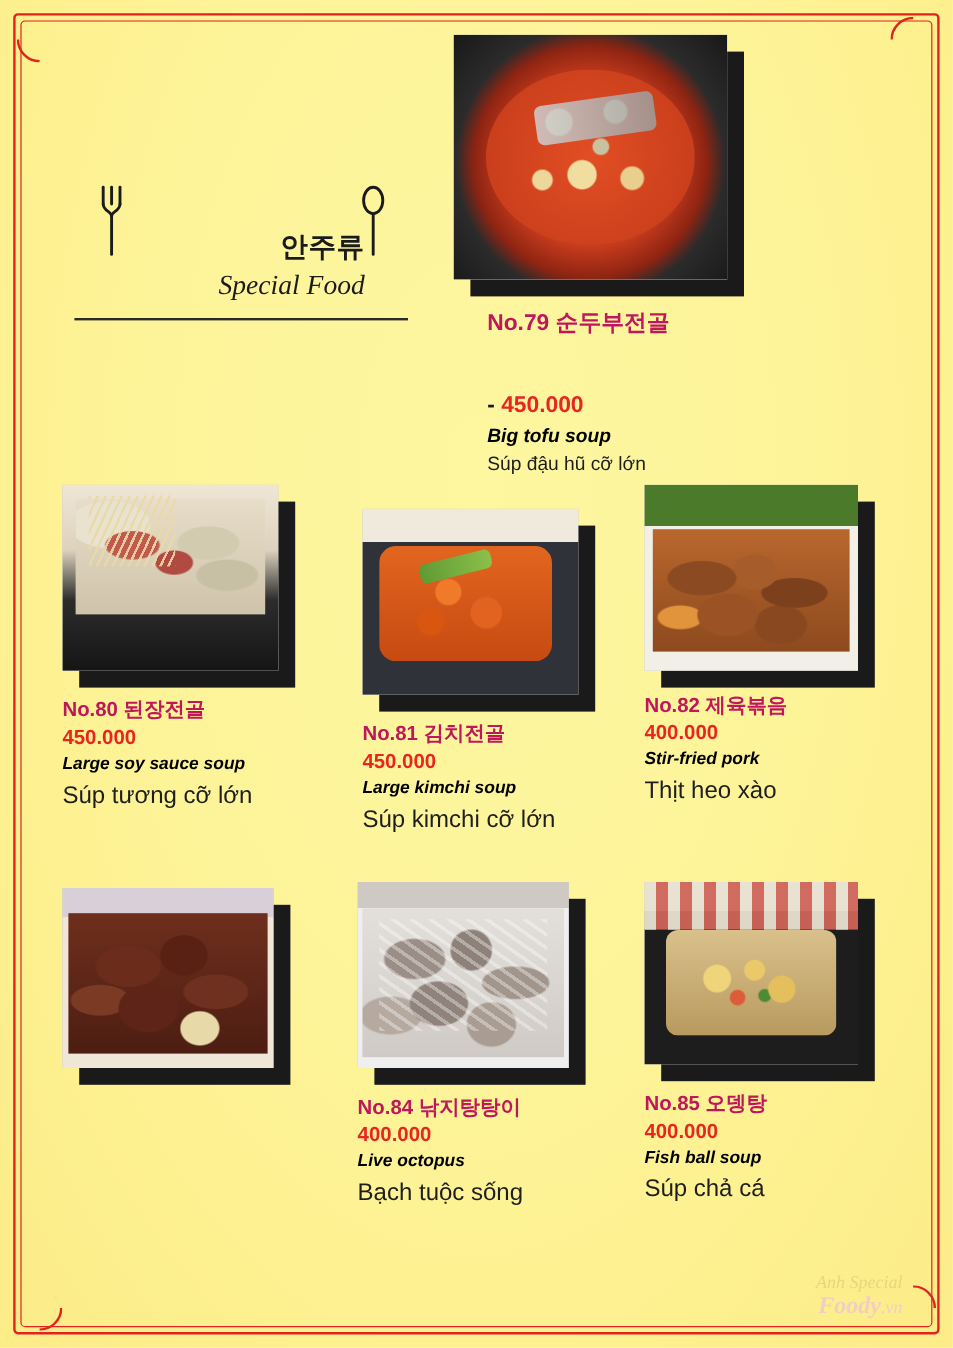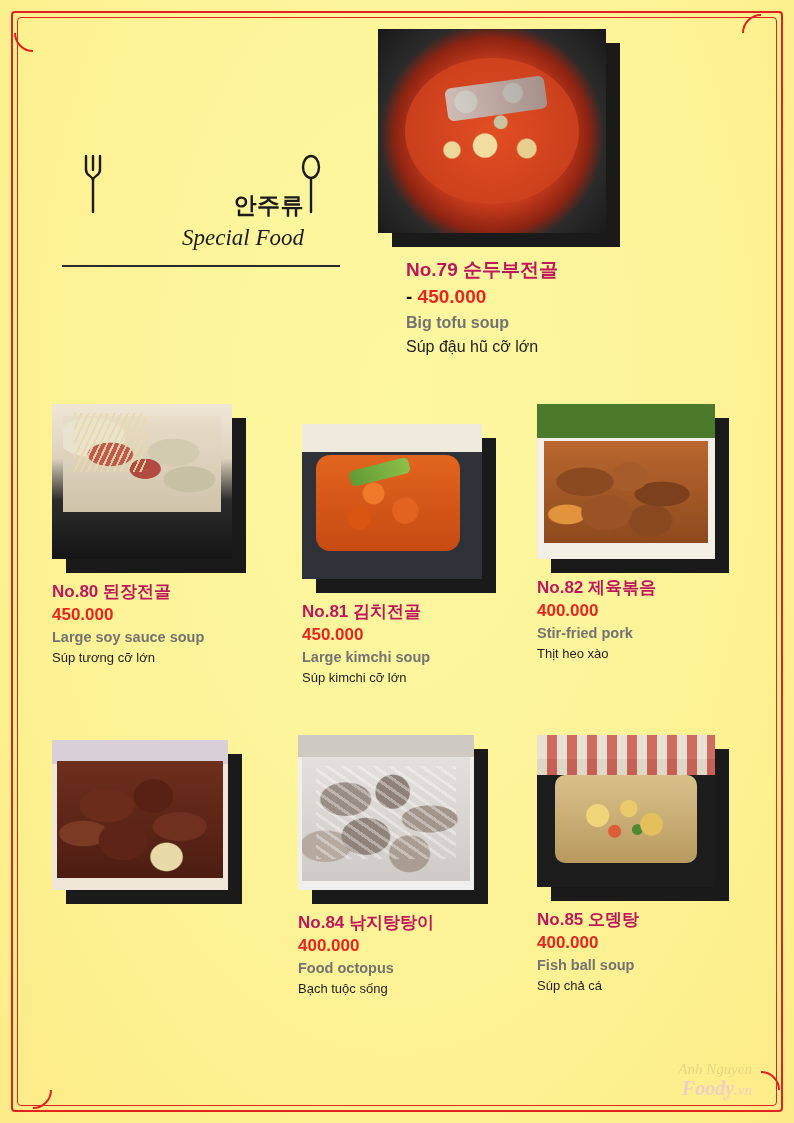--- a/index.html
+++ b/index.html
@@ -150,31 +150,32 @@
   .price {
     font-size: 17px;
     font-weight: bold;
     color: #e8261f;
     line-height: 1.45;
   }
   .price .dash { color: #141414; }
   .desc-en {
     font-size: 14.5px;
     font-weight: bold;
-    color: #737373;
+    color: #000000;
     line-height: 1.35;
+    font-style: italic;
   }
   .desc-vi {
-    font-size: 13px;
+    font-size: 20px;
     color: #1e1e1e;
     line-height: 1.4;
     margin-top: 2px;
   }
   .feature-text .item-name { font-size: 19px; }
-  .feature-text .price { font-size: 19px; }
+  .feature-text .price { font-size: 19px; margin-top: 41px; }
   .feature-text .desc-en { font-size: 16px; margin-top: 2px;}
   .feature-text .desc-vi { font-size: 16px; }
 
   
   .cell { position: absolute; }
   .cell .texts { margin-top: 10px; }
 
   
   .watermark {
     position: absolute;
@@ -452,21 +453,21 @@
   <div class="cell" style="left:298px; top:735px; width:230px;">
     <div class="photo" style="width:176px;height:155px;">
       <div class="shade"></div>
       <div class="frame" style="width:176px;height:155px;">
         <div class="img img-octo2"></div>
       </div>
     </div>
     <div class="texts" style="margin-top:22px;">
       <div class="item-name">No.84 낚지탕탕이</div>
       <div class="price">400.000</div>
-      <div class="desc-en">Food octopus</div>
+      <div class="desc-en">Live octopus</div>
       <div class="desc-vi">Bạch tuộc sống</div>
     </div>
   </div>
 
   <div class="cell" style="left:537px; top:735px; width:230px;">
     <div class="photo" style="width:178px;height:152px;">
       <div class="shade"></div>
       <div class="frame" style="width:178px;height:152px;">
         <div class="img img-odeng"></div>
       </div>
@@ -474,19 +475,19 @@
     <div class="texts" style="margin-top:22px;">
       <div class="item-name">No.85 오뎅탕</div>
       <div class="price">400.000</div>
       <div class="desc-en">Fish ball soup</div>
       <div class="desc-vi">Súp chả cá</div>
     </div>
   </div>
 
   <div class="wm-mid">Foody.vn</div>
   <div class="watermark">
-    <div class="wm1">Anh Nguyen</div>
+    <div class="wm1">Anh Special</div>
     <div class="wm2">
       <span>Foody</span><span class="vn">.vn</span>
     </div>
   </div>
 
 </div>
 
 </body></html>

